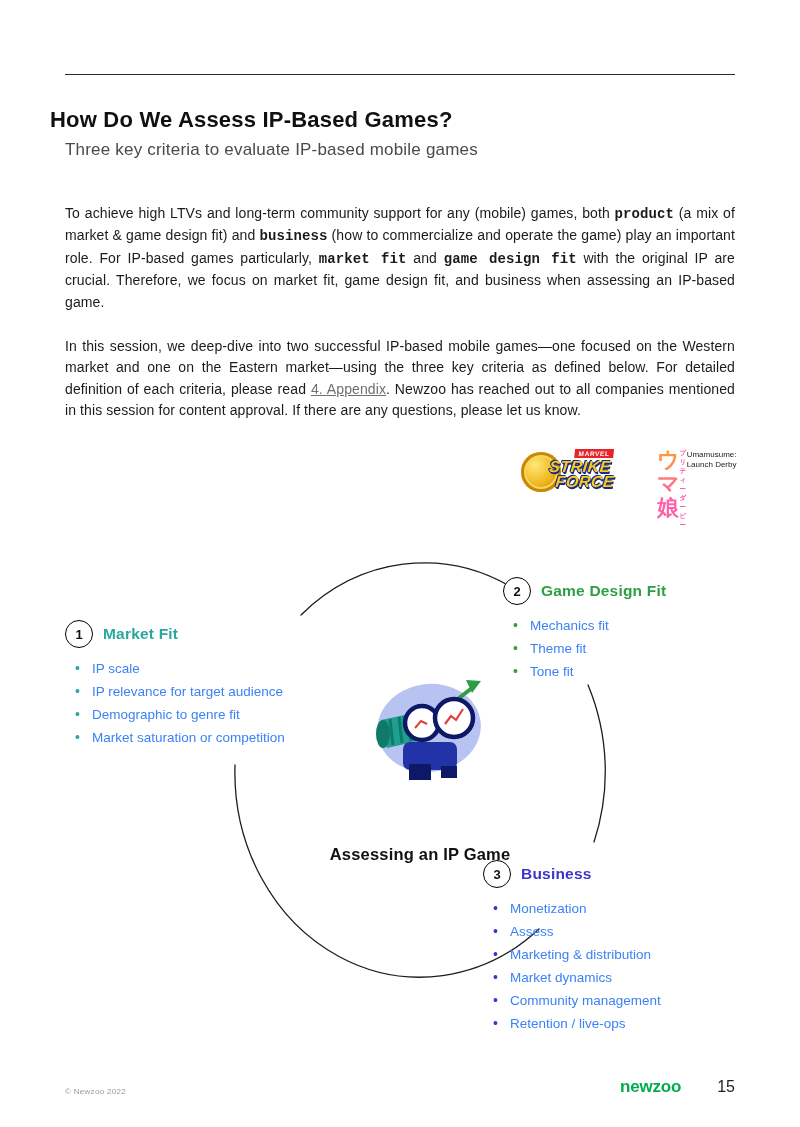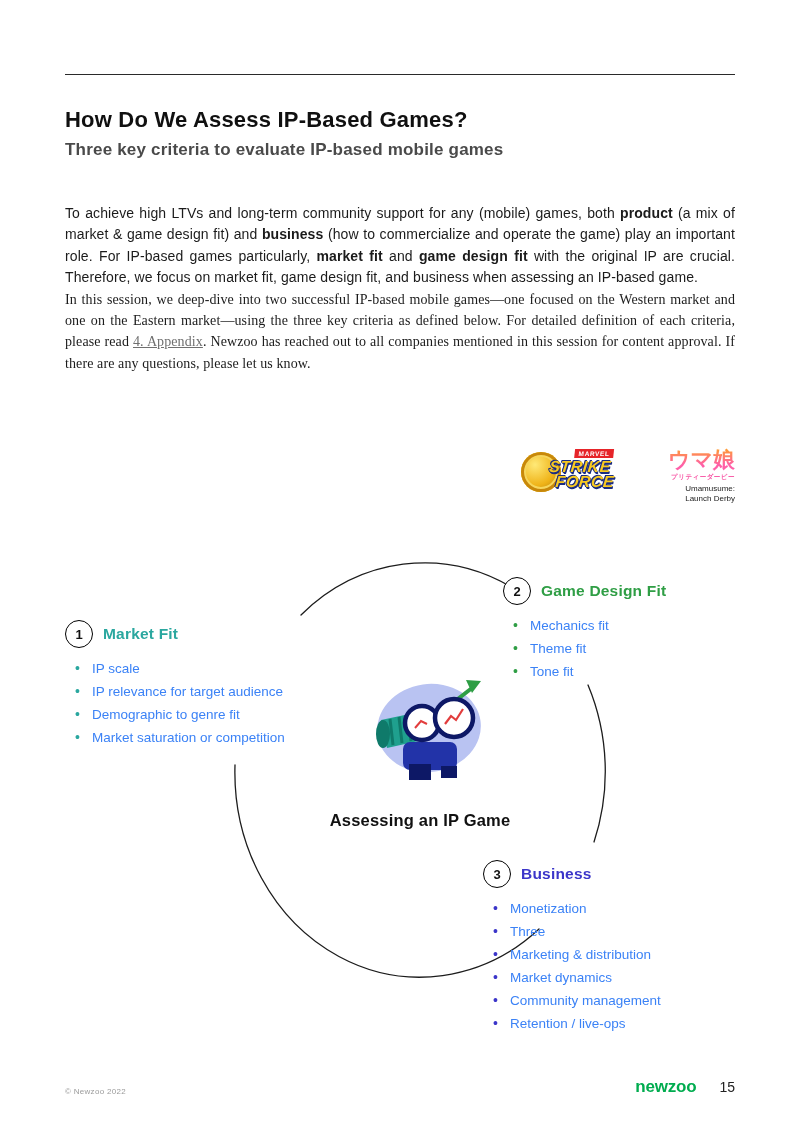--- a/index.html
+++ b/index.html
@@ -1,74 +1,74 @@
 <!DOCTYPE html>
 <html><head>
 <meta charset="utf-8">
 <style>
   html,body{margin:0;padding:0;background:#e9e9e9;}
   .page{position:relative;width:800px;height:1127px;background:#ffffff;margin:0 auto;
         font-family:"Liberation Sans", sans-serif;overflow:hidden;color:#1b1b1b;}
 
   .divider{position:absolute;left:65px;top:74px;width:670px;border-top:1.5px solid #2a2a2a;}
 
-  .title{position:absolute;left:65px;top:92px;font-size:22px;font-weight:700;color:#101010;letter-spacing:.2px;}
-  .subtitle{position:absolute;left:65px;top:126px;font-size:17px;font-weight:700;color:#4a4a4a;letter-spacing:.2px;}
+  .title{position:absolute;left:50px;top:92px;font-size:22px;font-weight:700;color:#101010;letter-spacing:.2px;}
+  .subtitle{position:absolute;left:65px;top:126px;font-size:17px;font-weight:400;color:#4a4a4a;letter-spacing:.2px;}
 
   .copy{position:absolute;left:65px;top:203px;width:670px;}
   .copy p{margin:0;font-size:14px;line-height:21.4px;text-align:justify;color:#1b1b1b;letter-spacing:.1px;}
-  .copy p + p{font-family:Liberation Serif, serif;}
-  .copy strong{font-weight:700;}
+  .copy p + p{margin-top:23px;}
+  .copy strong{font-weight:700;font-family:Liberation Mono, monospace;}
   .appendix-link{color:#6f6f6f;text-decoration:underline;cursor:pointer;}
 
   
   .logos{position:absolute;top:448px;left:0;width:735px;display:flex;justify-content:flex-end;align-items:flex-start;gap:28px;}
   .msf{position:relative;width:108px;height:48px;}
   .msf-disc{position:absolute;left:0;top:4px;width:40px;height:40px;border-radius:50%;
             background:radial-gradient(circle at 35% 32%, #ffe977 0%, #efb318 55%, #9c6a05 100%);
             box-shadow:inset 0 0 0 3px #c8880a, inset 0 0 0 5px #f6d65c;}
   .msf-txt{position:absolute;left:28px;top:1px;display:flex;flex-direction:column;align-items:flex-start;transform:skewX(-6deg);}
   .msf-brand{background:#e62429;color:#fff;font-size:6.5px;font-weight:700;padding:1px 4px;letter-spacing:.6px;margin-left:24px;}
   .msf-strike,.msf-force{font-style:italic;font-weight:800;font-size:16px;line-height:15px;color:#f8c921;letter-spacing:.5px;
       text-shadow:-1px 0 0 #1b2d83, 0 1px 0 #1b2d83, 1px 1px 0 #1b2d83, 1px 2px 0 #1b2d83, -1px -1px 0 #1b2d83;}
   .msf-strike{margin-top:1px;}
   .msf-force{margin-left:8px;}
 
-  .uma{width:78px;display:flex;flex-direction:column;align-items:flex-end;}
+  .uma{width:78px;display:flex;flex-direction:row;align-items:flex-start;}
   .uma-jp{font-size:22px;font-weight:800;line-height:24px;
           background:linear-gradient(180deg,#ffa02c 0%, #ff5fa8 70%);
           -webkit-background-clip:text;background-clip:text;color:transparent;}
   .uma-sub{font-size:6.5px;color:#f857a6;letter-spacing:.5px;margin-top:1px;font-weight:700;}
   .uma-cap{margin-top:2px;font-size:8px;line-height:10px;color:#222;text-align:center;}
 
   
   .arcs{position:absolute;left:0;top:0;width:800px;height:1127px;pointer-events:none;}
   .clipart{position:absolute;left:345px;top:676px;}
-  .center-label{position:absolute;left:260px;top:811px;width:320px;text-align:center;
+  .center-label{position:absolute;left:260px;top:845px;width:320px;text-align:center;
                 font-size:16.5px;font-weight:700;color:#111;letter-spacing:.2px;}
 
   .crit{position:absolute;}
   .crit-head{display:flex;align-items:center;gap:10px;}
   .badge{width:26px;height:26px;border-radius:50%;border:1.6px solid #000;background:#fff;
          display:flex;align-items:center;justify-content:center;font-size:13px;font-weight:700;color:#111;flex:0 0 auto;}
   .crit-title{font-size:15.5px;font-weight:700;letter-spacing:.2px;}
   .crit-list{list-style:none;margin:9px 0 0 0;padding:0;}
   .crit-list li{position:relative;padding-left:27px;font-size:13.5px;line-height:23px;color:#3b82f6;}
   .dot{position:absolute;left:10px;top:0;}
   .dot::before{content:"•";font-size:14px;}
 
   .crit1{left:65px;top:620px;width:270px;}
   .crit2{left:503px;top:577px;width:215px;}
   .crit3{left:483px;top:860px;width:235px;}
 
   
   .footer-copy{position:absolute;left:65px;top:1087px;font-size:8px;color:#9b9b9b;letter-spacing:.3px;}
-  .footer-right{position:absolute;right:65px;top:1077px;display:flex;align-items:baseline;gap:23px;}
+  .footer-right{position:absolute;right:65px;top:1077px;display:flex;align-items:baseline;gap:10px;}
   .nz-logo{font-size:17px;font-weight:700;letter-spacing:-.2px;}
-  .page-num{font-size:14px;color:#222;}
+  .page-num{font-size:16px;color:#222;margin-left:26px;}
 </style>
 </head>
 <body>
 
 <div class="page">
 
   <div class="divider"></div>
 
   <h1 class="title">How Do We Assess IP-Based Games?</h1>
   <h2 class="subtitle">Three key criteria to evaluate IP-based mobile games</h2>
@@ -146,21 +146,21 @@
     </ul>
   </div>
 
   <div class="crit crit3">
     <div class="crit-head">
       <div class="badge">3</div>
       <div class="crit-title" style="color: rgb(59, 53, 201);">Business</div>
     </div>
     <ul class="crit-list">
       <li><span class="dot" style="color: rgb(59, 53, 201);"></span><span>Monetization</span></li>
-      <li><span class="dot" style="color: rgb(59, 53, 201);"></span><span>Three</span></li>
+      <li><span class="dot" style="color: rgb(59, 53, 201);"></span><span>Assess</span></li>
       <li><span class="dot" style="color: rgb(59, 53, 201);"></span><span>Marketing &amp; distribution</span></li>
       <li><span class="dot" style="color: rgb(59, 53, 201);"></span><span>Market dynamics</span></li>
       <li><span class="dot" style="color: rgb(59, 53, 201);"></span><span>Community management</span></li>
       <li><span class="dot" style="color: rgb(59, 53, 201);"></span><span>Retention / live-ops</span></li>
     </ul>
   </div>
 
   <div class="footer-copy">© Newzoo 2022</div>
   <div class="footer-right">
     <span class="nz-logo" style="color: rgb(0, 172, 79);">newzoo</span>

